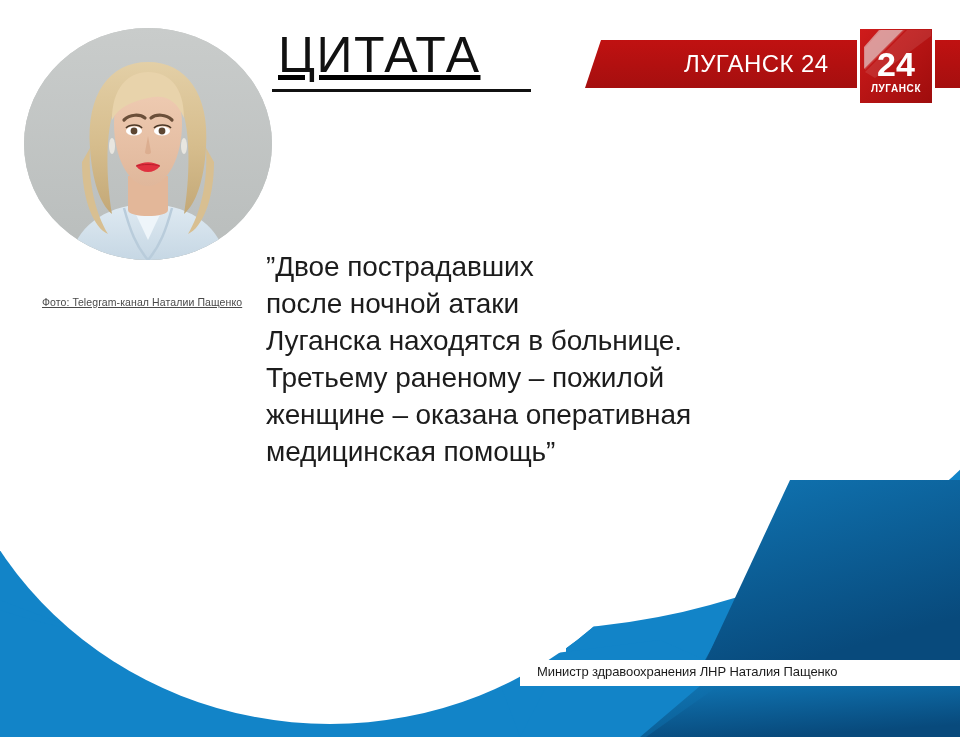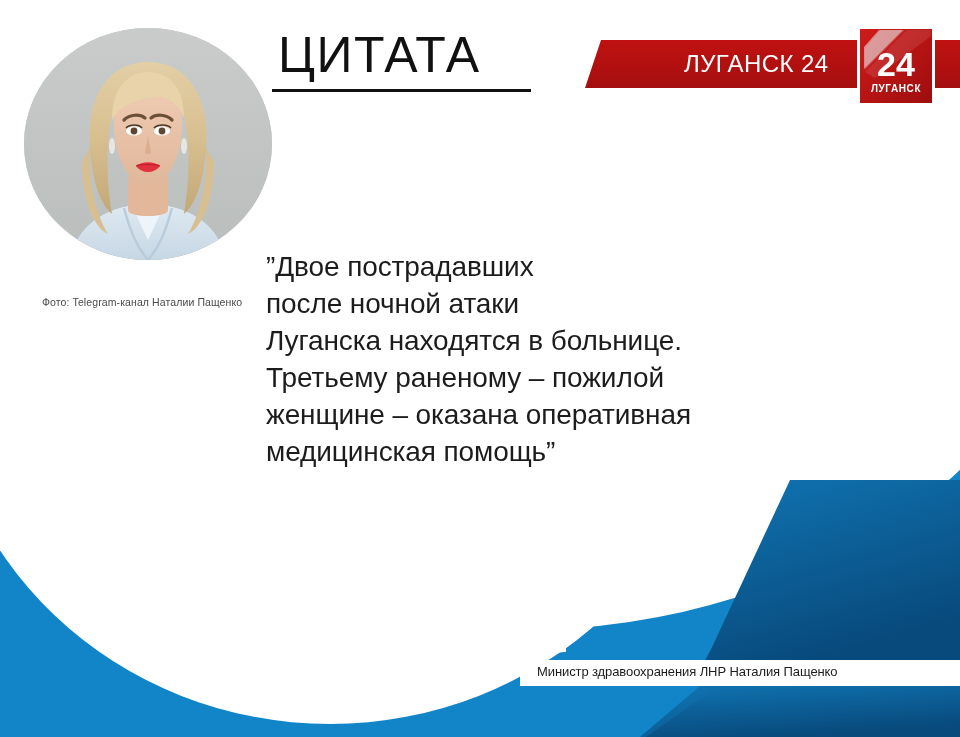--- a/index.html
+++ b/index.html
@@ -29,24 +29,25 @@
     background:#c3c6c5;
   }
   .ph-svg { position:absolute; left:0; top:0; width:100%; height:100%; }
   .photo-caption {
     position:absolute; left:18px; top:268px;
     width:260px;
     font-size:10.5px; color:#4a4a4a;
     letter-spacing:.1px;
     font-family:"Liberation Sans", sans-serif;
     white-space:nowrap;
-  }
-
-  
-  .title-block { position:absolute; left:278px; top:30px; }
+    text-decoration:underline;
+  }
+
+  
+  .title-block { position:absolute; left:278px; top:30px;text-decoration:underline; }
   .title-text {
     font-size:50px; font-weight:400; color:#111;
     letter-spacing:1.5px; line-height:1;
     font-family:"Liberation Sans", sans-serif;
   }
   .title-rule {
     margin-top:9px; margin-left:-6px;
     width:259px; height:3px; background:#111;
   }
 

